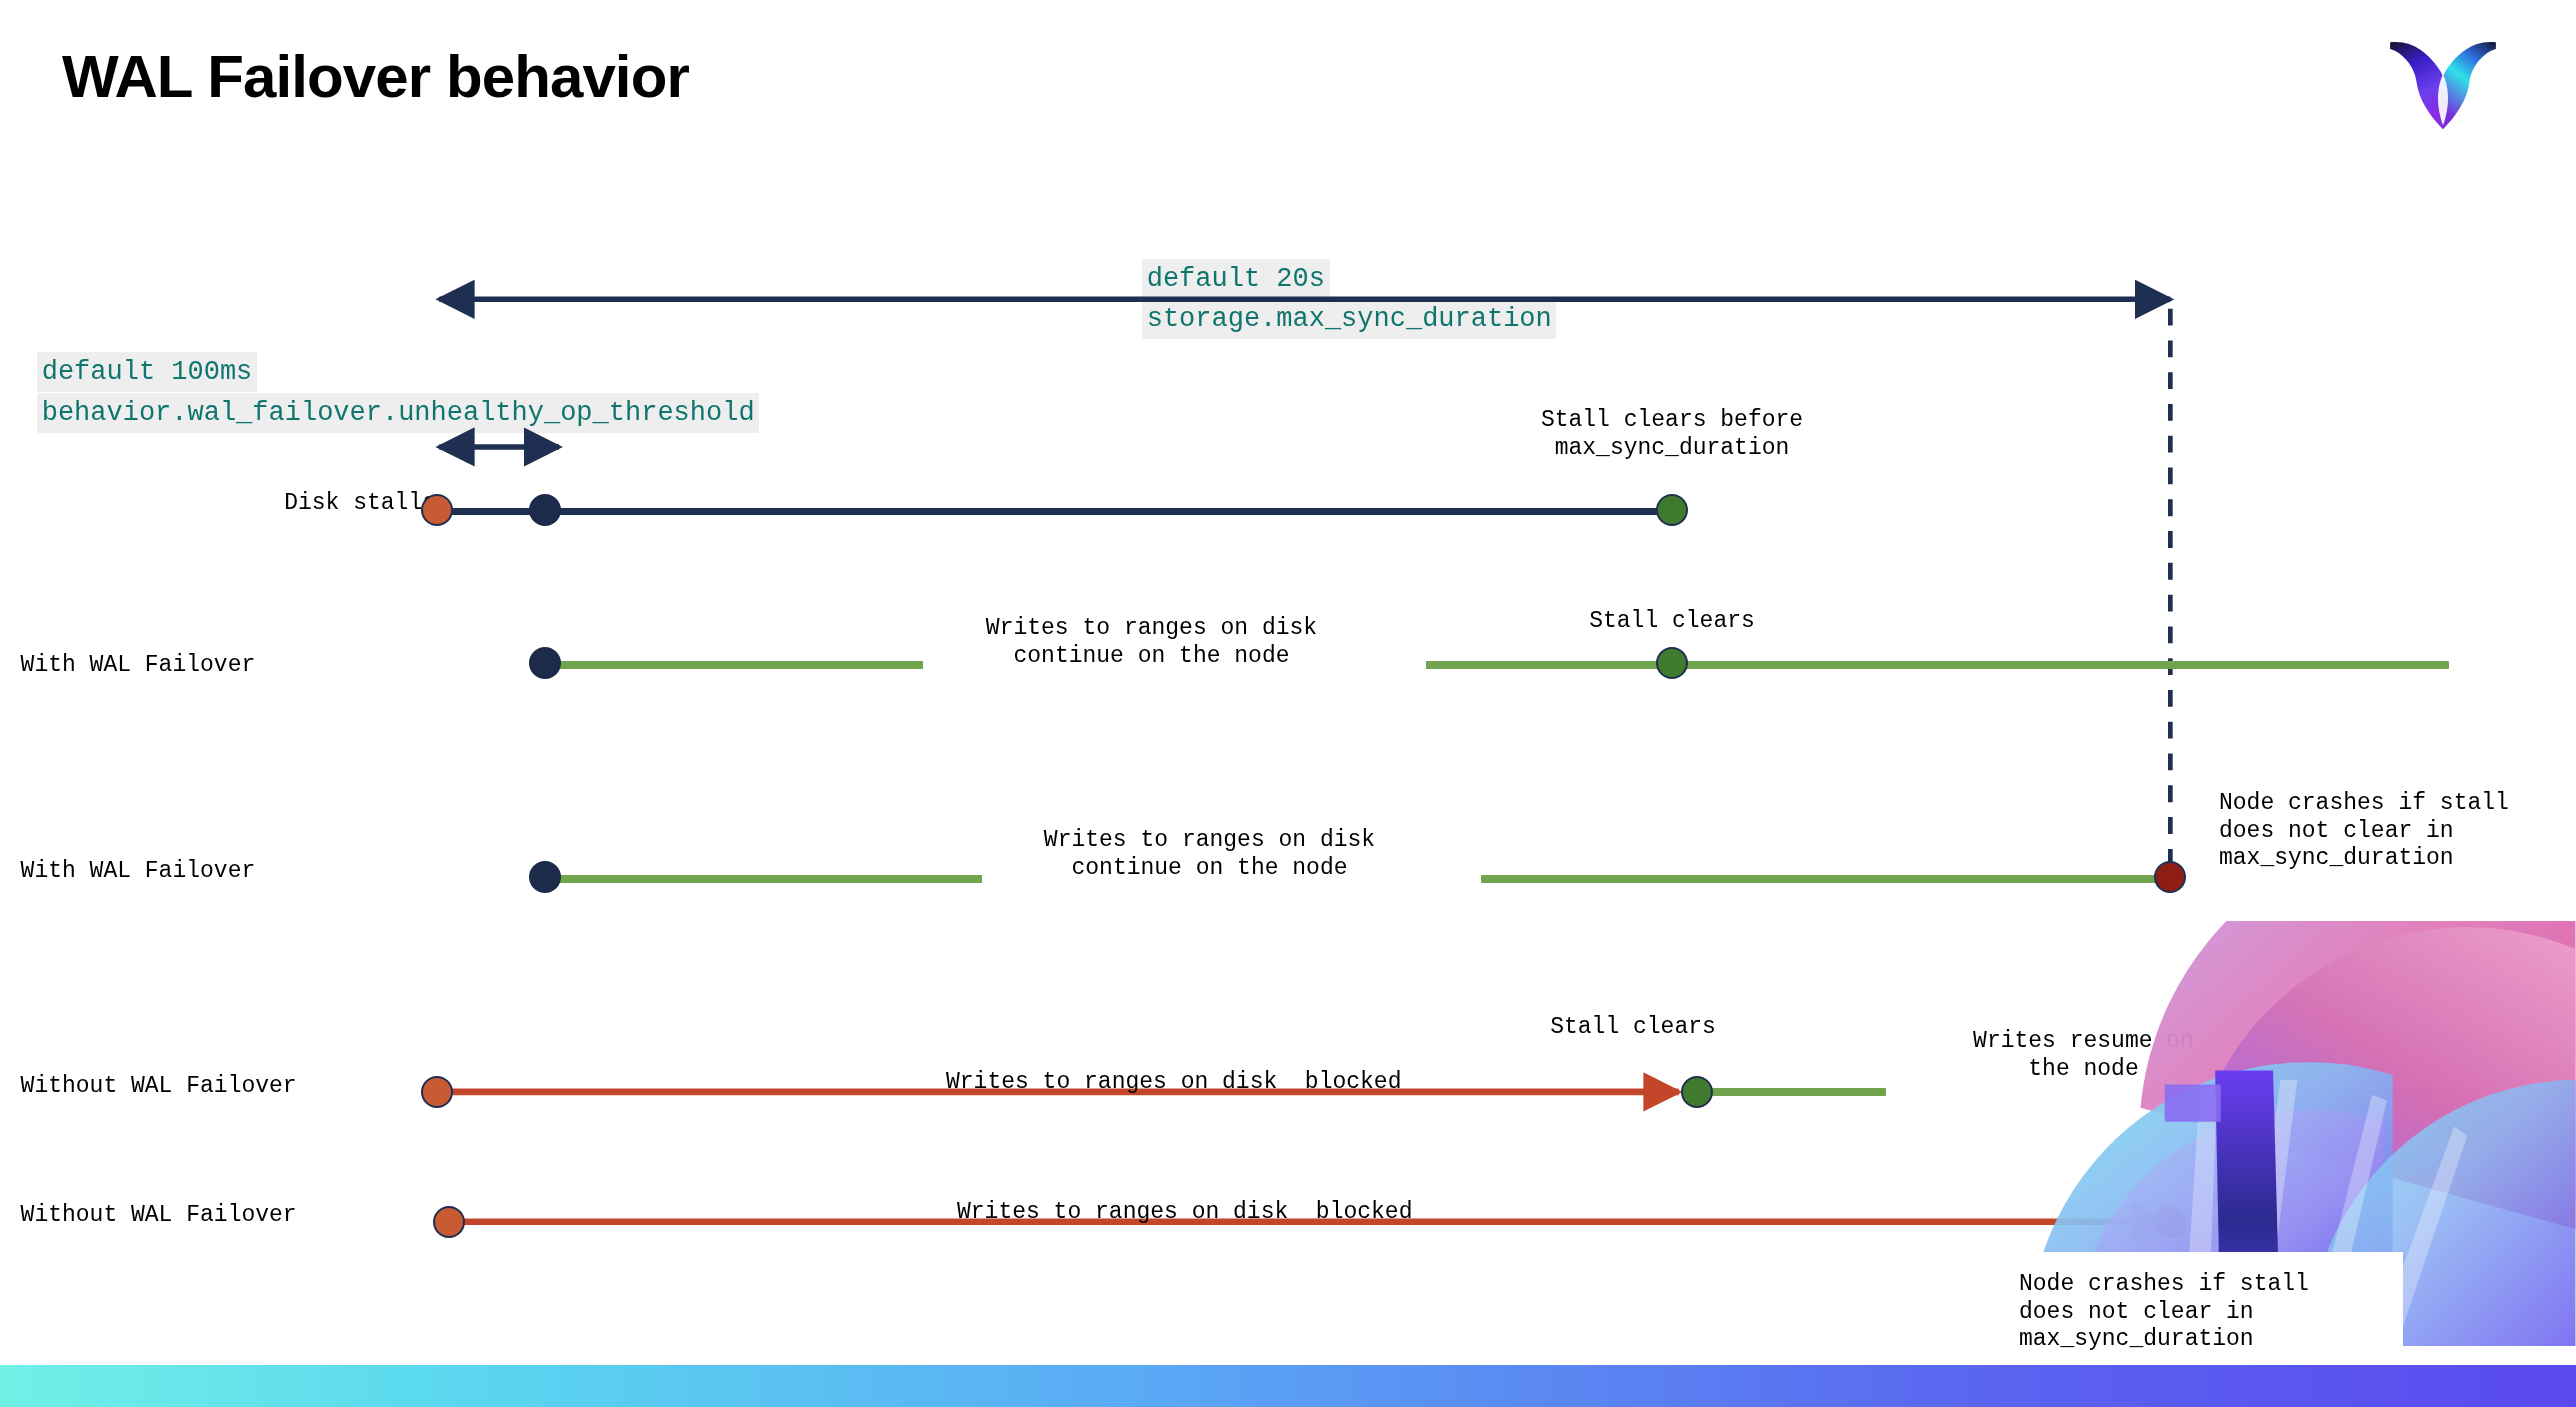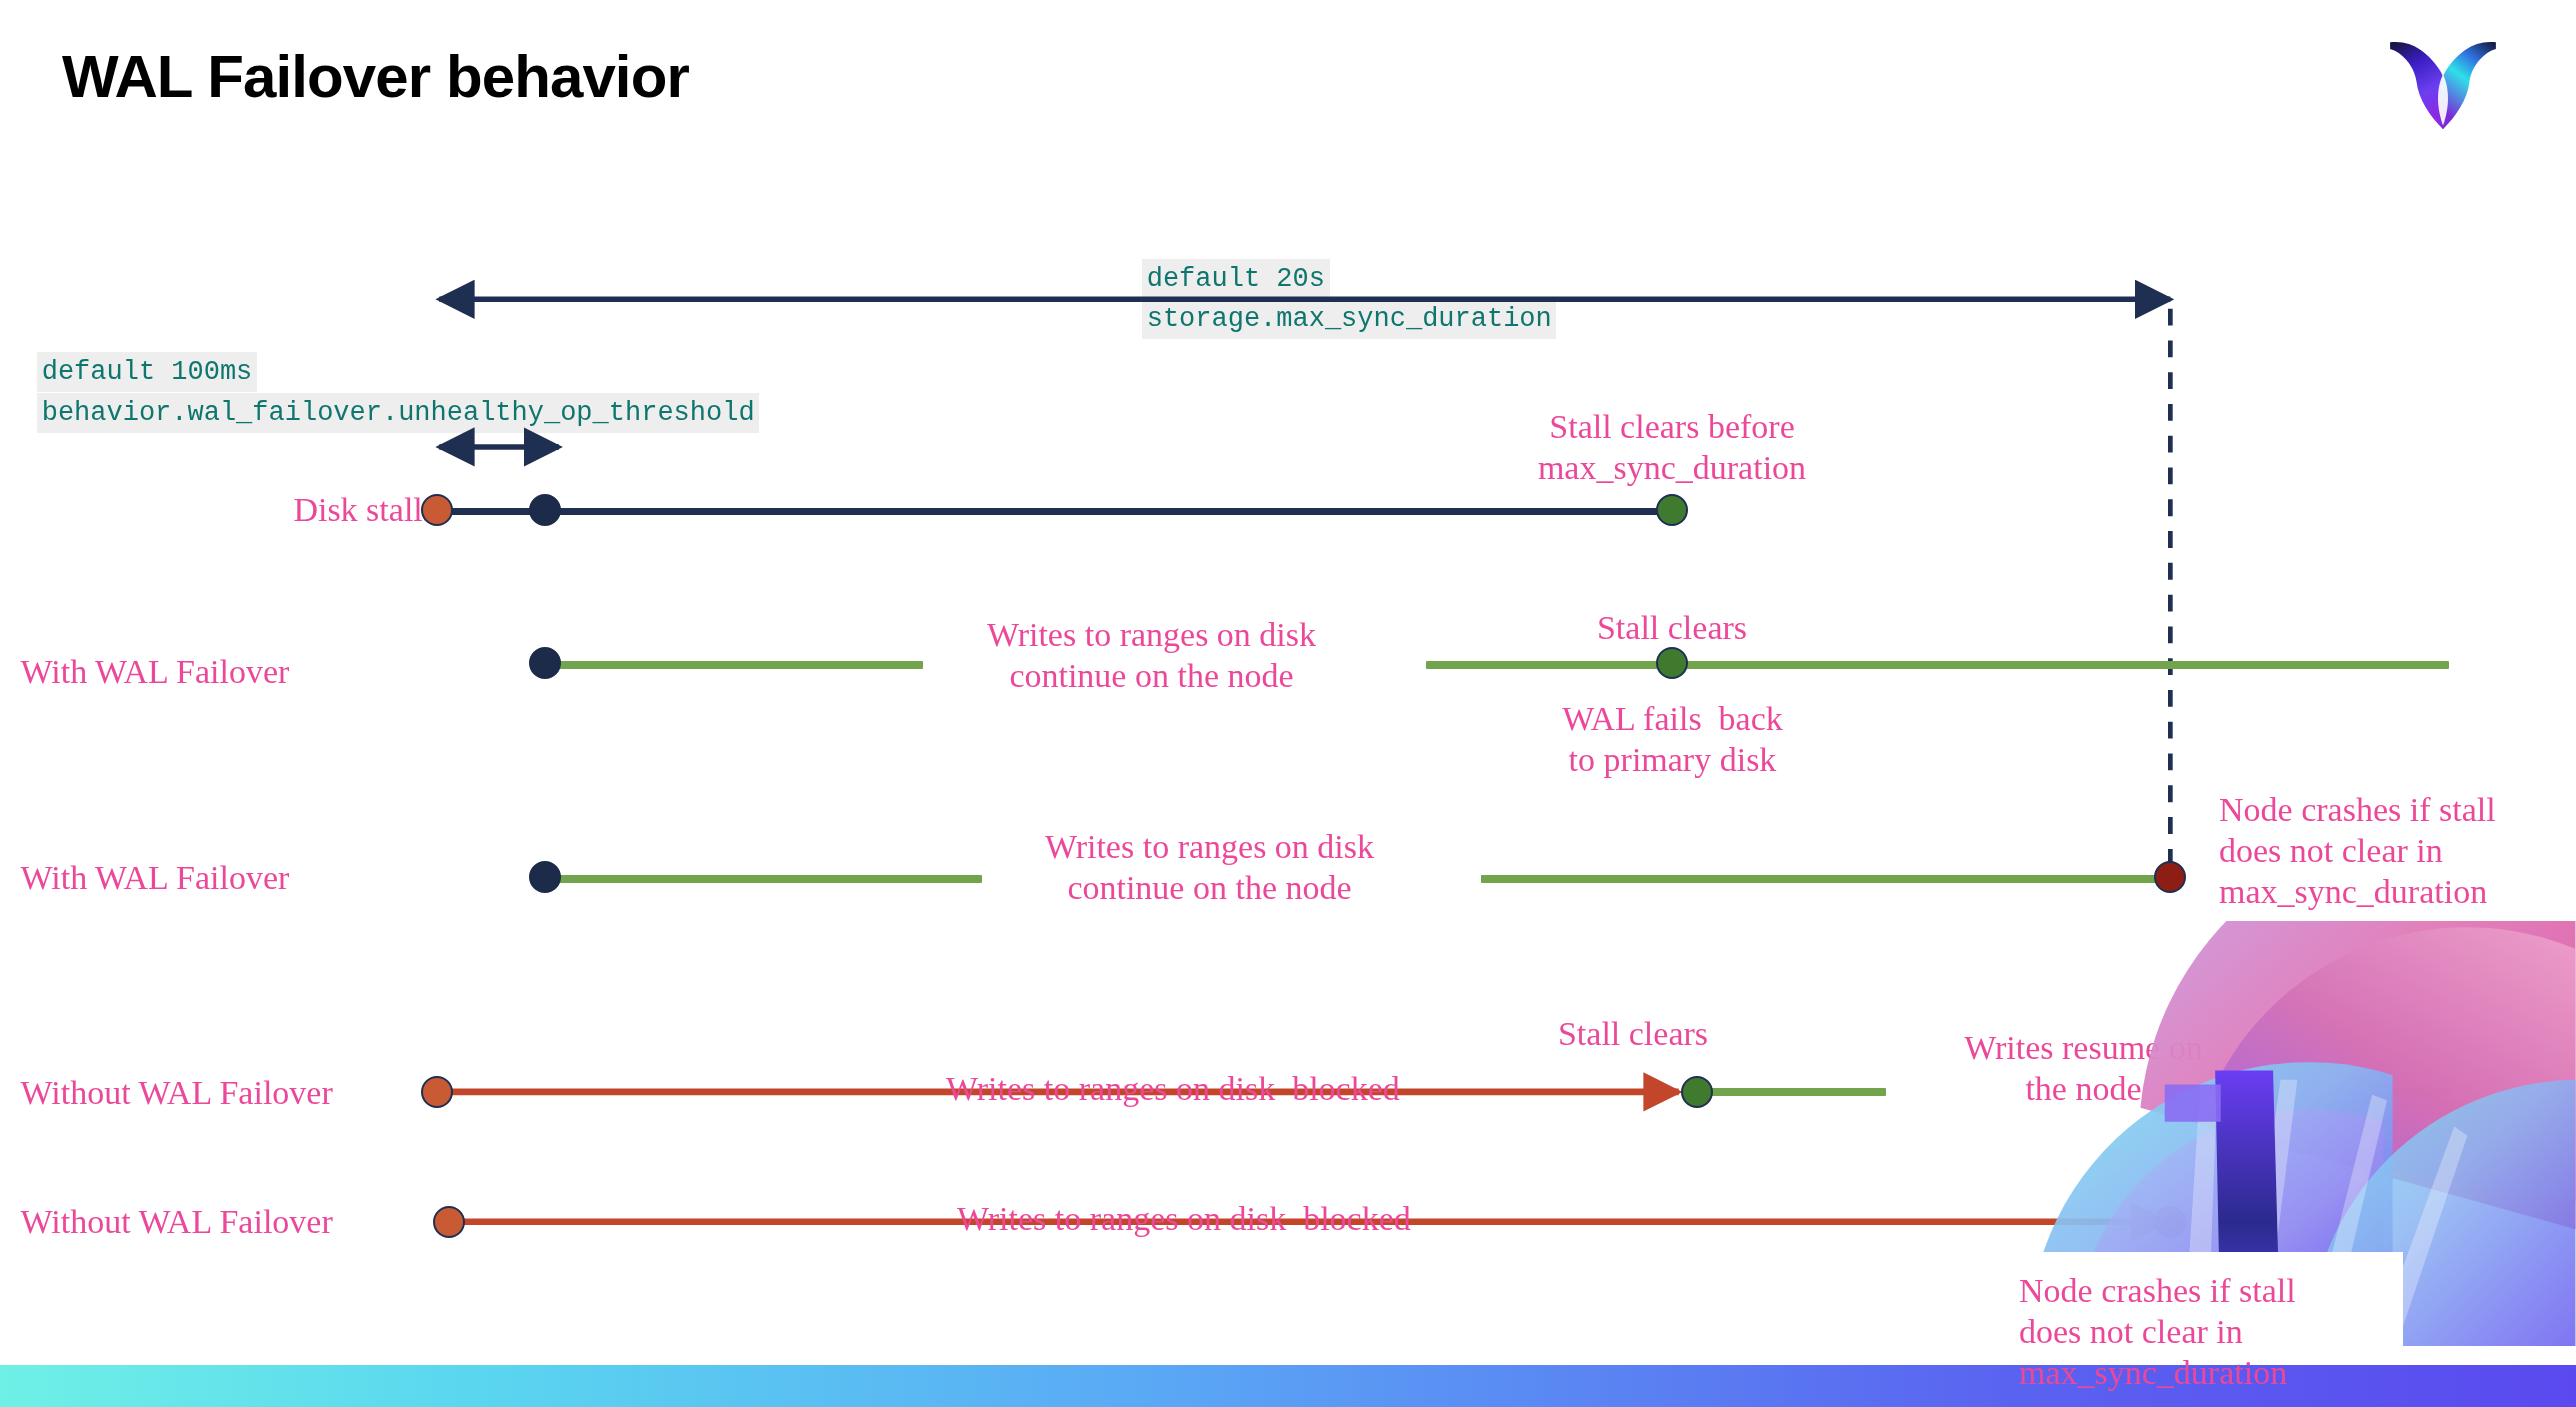--- a/index.html
+++ b/index.html
@@ -36,22 +36,22 @@
   
   .code{
     position:absolute;
     font-family:"Liberation Mono", monospace;
     font-size:27px;color:#0f766e;background:#eeeeee;
     padding:1.9px 4.7px;white-space:nowrap;line-height:1.34;
   }
 
   
   .lbl{
-    position:absolute;color:#ec4899;font-size:34px;line-height:1.2;
-    white-space:pre;font-family:Liberation Serif, serif;
+    position:absolute;color:#000000;font-size:23px;line-height:1.2;
+    white-space:pre;font-family:Liberation Mono, monospace;
   }
   .lbl.ctr{text-align:center;}
   .lbl.lft{text-align:left;}
 
   
   .seg{position:absolute;height:6.5px;border-radius:0.9px;}
   .seg.navy{background:#1f2f52;}
   .seg.green{background:#72a44e;height:8.4px;}
 
   .dot{position:absolute;border-radius:50%;border:2.8px solid #1f2f52;box-sizing:border-box;}
@@ -135,22 +135,20 @@
 
   <div class="lbl" style="left:20.6px;top:652px;width:415px;text-align:left;">With WAL Failover</div>
   <div class="seg green" style="left:545px;top:661px;width:378px;"></div>
   <div class="seg green" style="left:1426px;top:661px;width:1023px;"></div>
   <div class="dot navy" style="left:529px;top:647px;width:32px;height:32px;"></div>
   <div class="dot green" style="left:1656px;top:647px;width:32px;height:32px;"></div>
 
   <div class="lbl ctr" style="left:944px;top:615px;width:415px;">Writes to ranges on disk
 continue on the node</div>
   <div class="lbl ctr" style="left:1529px;top:608px;width:286px;">Stall clears</div>
-  <div class="lbl ctr" style="left:1492px;top:699px;width:361px;">WAL fails  back
-to primary disk</div>
 
   <div class="lbl" style="left:20.6px;top:858px;width:415px;text-align:left;">With WAL Failover</div>
   <div class="seg green" style="left:545px;top:875px;width:437px;"></div>
   <div class="seg green" style="left:1481px;top:875px;width:692px;"></div>
   <div class="dot navy" style="left:529px;top:861px;width:32px;height:32px;"></div>
   <div class="dot darkred" style="left:2154px;top:861px;width:32px;height:32px;"></div>
 
   <div class="lbl ctr" style="left:1002px;top:827px;width:415px;">Writes to ranges on disk
 continue on the node</div>
   <div class="lbl lft" style="left:2219px;top:790px;width:370px;">Node crashes if stall

